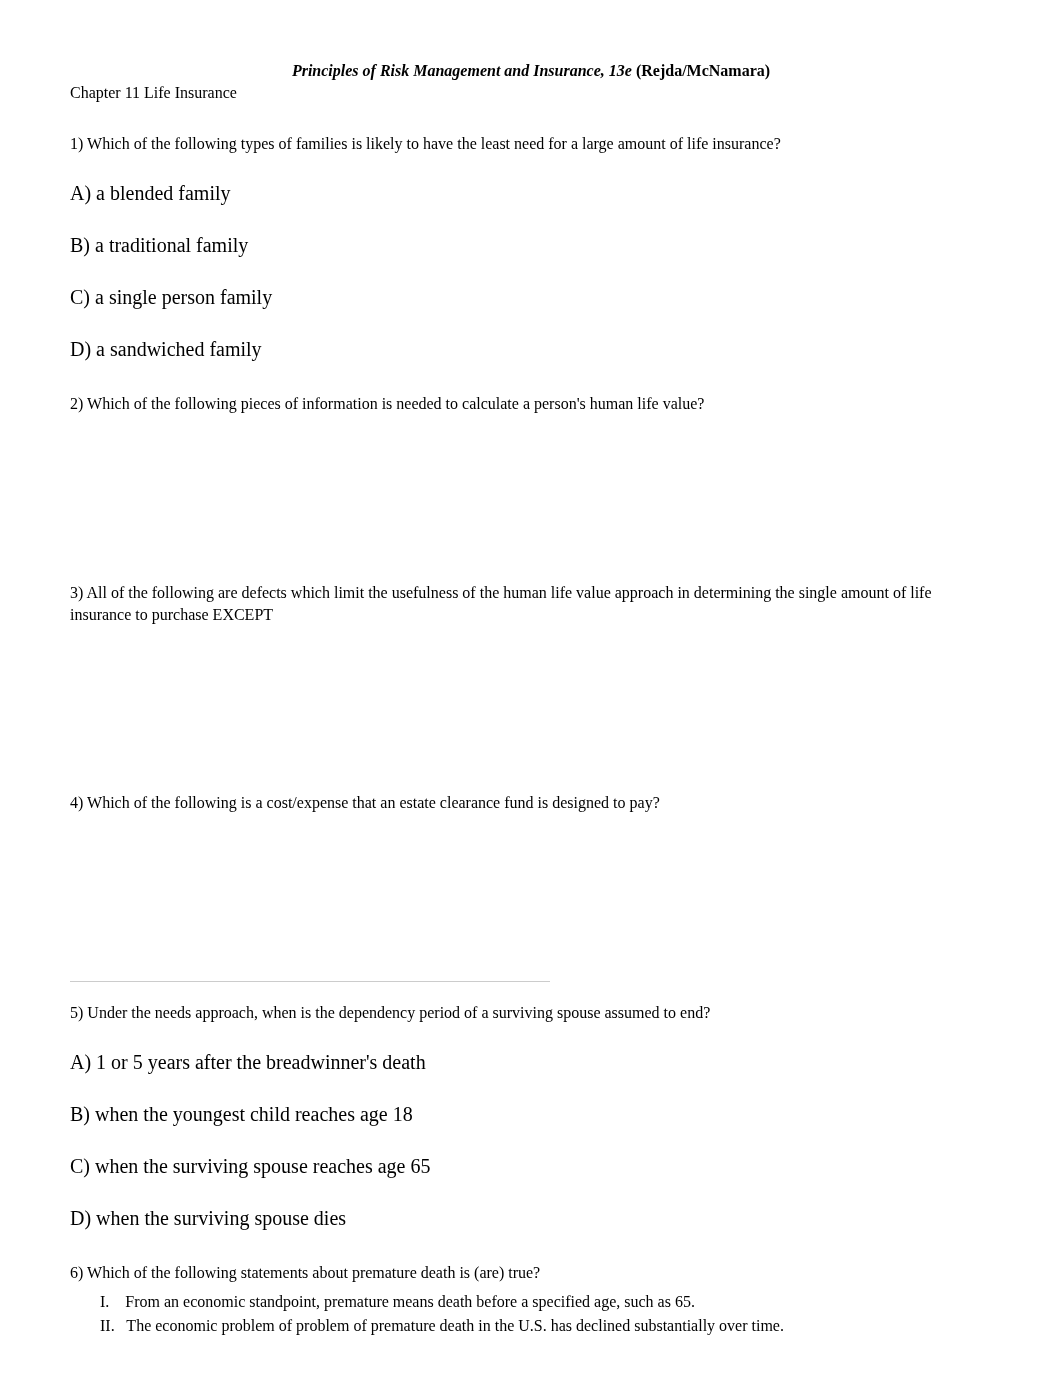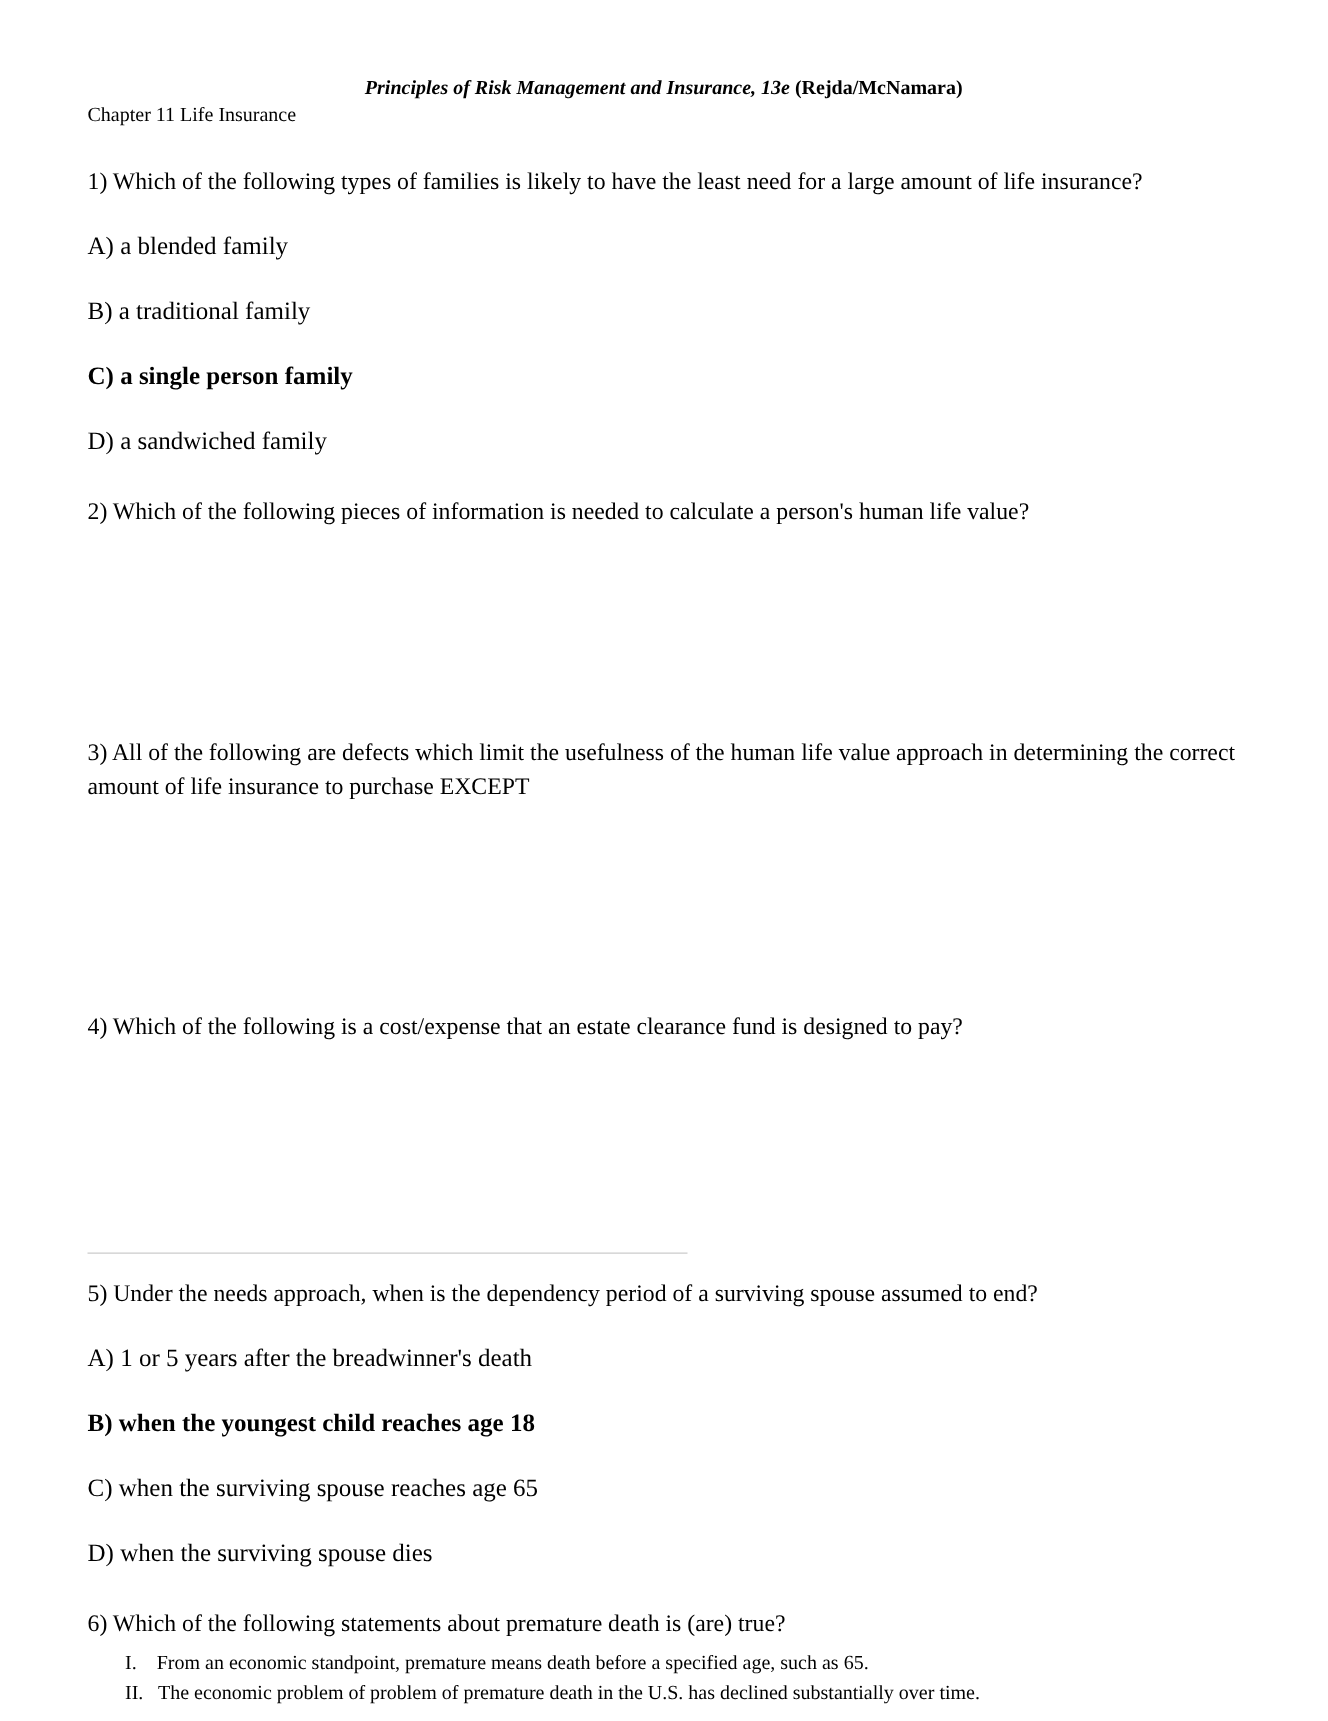--- a/index.html
+++ b/index.html
@@ -38,31 +38,31 @@
       font-weight: normal;
       font-size: 16px;
     }
 
     .question-block {
       margin-bottom: 30px;
     }
 
     .question-text {
       margin-bottom: 6px;
-      font-size: 19px;
+      font-size: 16px;
     }
 
     .answer-option {
       font-size: 20px;
       margin-bottom: 2px;
       margin-top: 24px;
     }
 
     .answer-option.bold-answer {
-      font-weight: bold;
+      font-weight: normal;
     }
 
     .spacer {
       height: 130px;
     }
 
     .divider {
       border: none;
       border-top: 1px solid #cccccc;
       margin: 20px 0 20px 0;
@@ -103,21 +103,21 @@
   <div class="question-text">
     <span>2)</span>
     <span>Which of the following pieces of information is needed to calculate a person's human life value?</span>
   </div>
   <div class="spacer"></div>
 </div>
 
 <div class="question-block">
   <div class="question-text">
     <span>3)</span>
-    <span>All of the following are defects which limit the usefulness of the human life value approach in determining the correct amount of life insurance to purchase EXCEPT</span>
+    <span>All of the following are defects which limit the usefulness of the human life value approach in determining the single amount of life insurance to purchase EXCEPT</span>
   </div>
   <div class="spacer"></div>
 </div>
 
 <div class="question-block">
   <div class="question-text">
     <span>4)</span>
     <span>Which of the following is a cost/expense that an estate clearance fund is designed to pay?</span>
   </div>
   <div class="spacer"></div>

